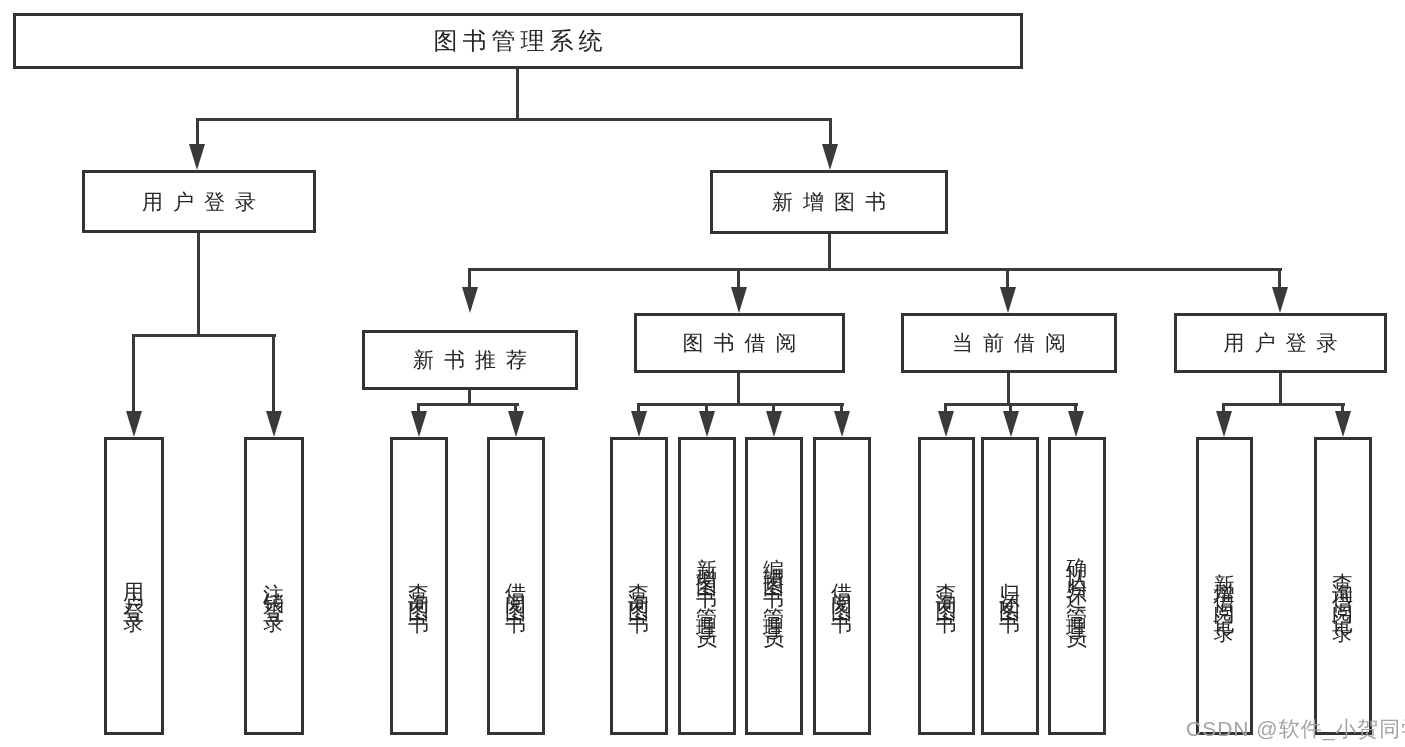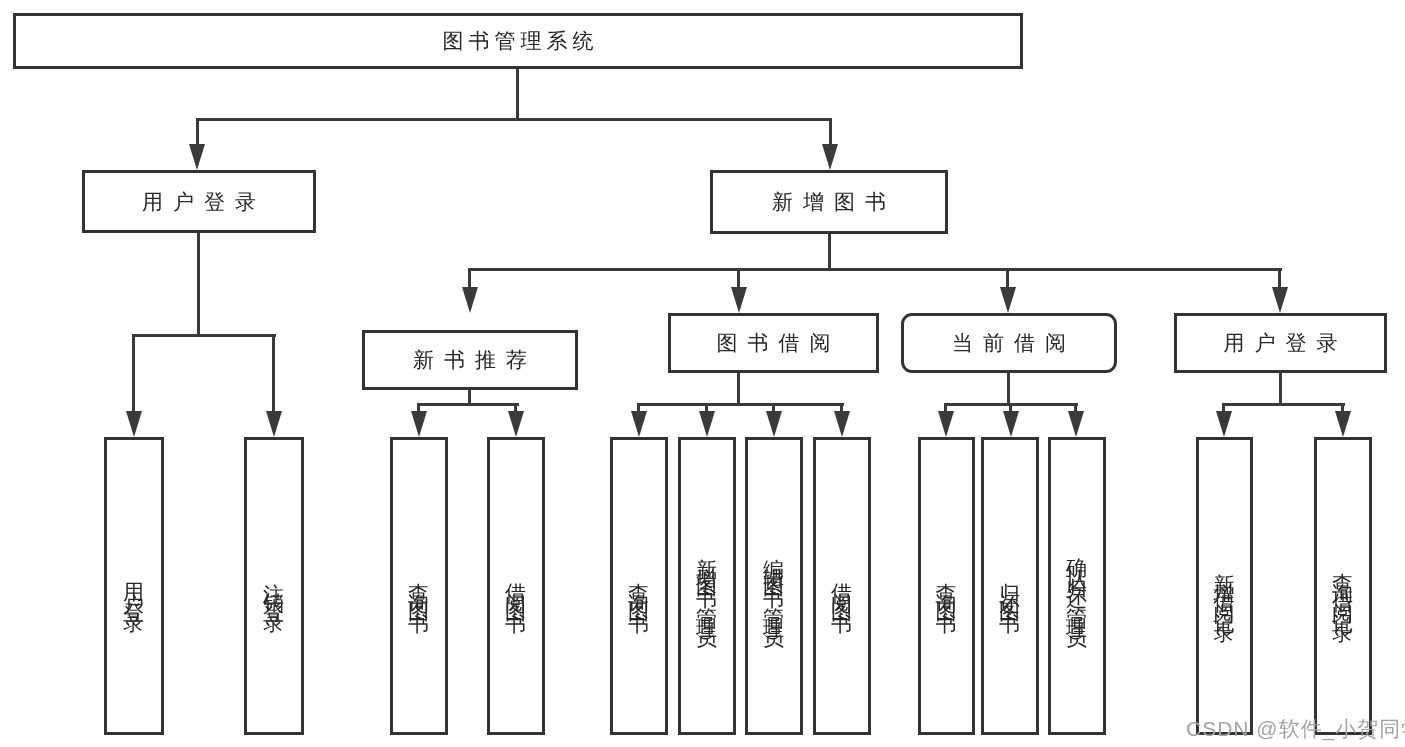--- a/index.html
+++ b/index.html
@@ -23,21 +23,21 @@
     background:var(--box-fill);
     border:3px solid var(--box-border);
     display:flex;align-items:center;justify-content:center;
     color:var(--text);
     font-size:21px;
     letter-spacing:10px;
     text-indent:10px; 
     white-space:nowrap;
     z-index:2;
   }
-  .box.root{font-size:21px;letter-spacing:5px;text-indent:5px;}
+  .box.root{font-size:24px;letter-spacing:5px;text-indent:5px;}
   .leaf{
     position:absolute;
     box-sizing:border-box;
     top:437px;height:298px;
     background:var(--box-fill);
     border:3px solid var(--box-border);
     display:flex;align-items:center;justify-content:center;
     z-index:2;
   }
   .vtext{
@@ -71,22 +71,22 @@
 <body>
 
 <div id="canvas">
 
   <div class="box root" style="left:13px;top:13px;width:1010px;height:56px;">图书管理系统</div>
 
   <div class="box" style="left:82px;top:170px;width:234px;height:63px;">用户登录</div>
   <div class="box" style="left:710px;top:170px;width:238px;height:64px;">新增图书</div>
 
   <div class="box" style="left:362px;top:330px;width:216px;height:60px;">新书推荐</div>
-  <div class="box" style="left:634px;top:313px;width:211px;height:60px;margin-left:34px;">图书借阅</div>
-  <div class="box" style="left:901px;top:313px;width:216px;height:60px;border-radius:11px;">当前借阅</div>
+  <div class="box" style="left:634px;top:313px;width:211px;height:60px;">图书借阅</div>
+  <div class="box" style="left:901px;top:313px;width:216px;height:60px;">当前借阅</div>
   <div class="box" style="left:1174px;top:313px;width:213px;height:60px;">用户登录</div>
 
   <div class="leaf" style="left:104px;width:60px;">
     <span class="vtext">用户登录</span>
   </div>
   <div class="leaf" style="left:244px;width:60px;">
     <span class="vtext">注销登录</span>
   </div>
   <div class="leaf" style="left:390px;width:58px;">
     <span class="vtext">查询图书</span>

